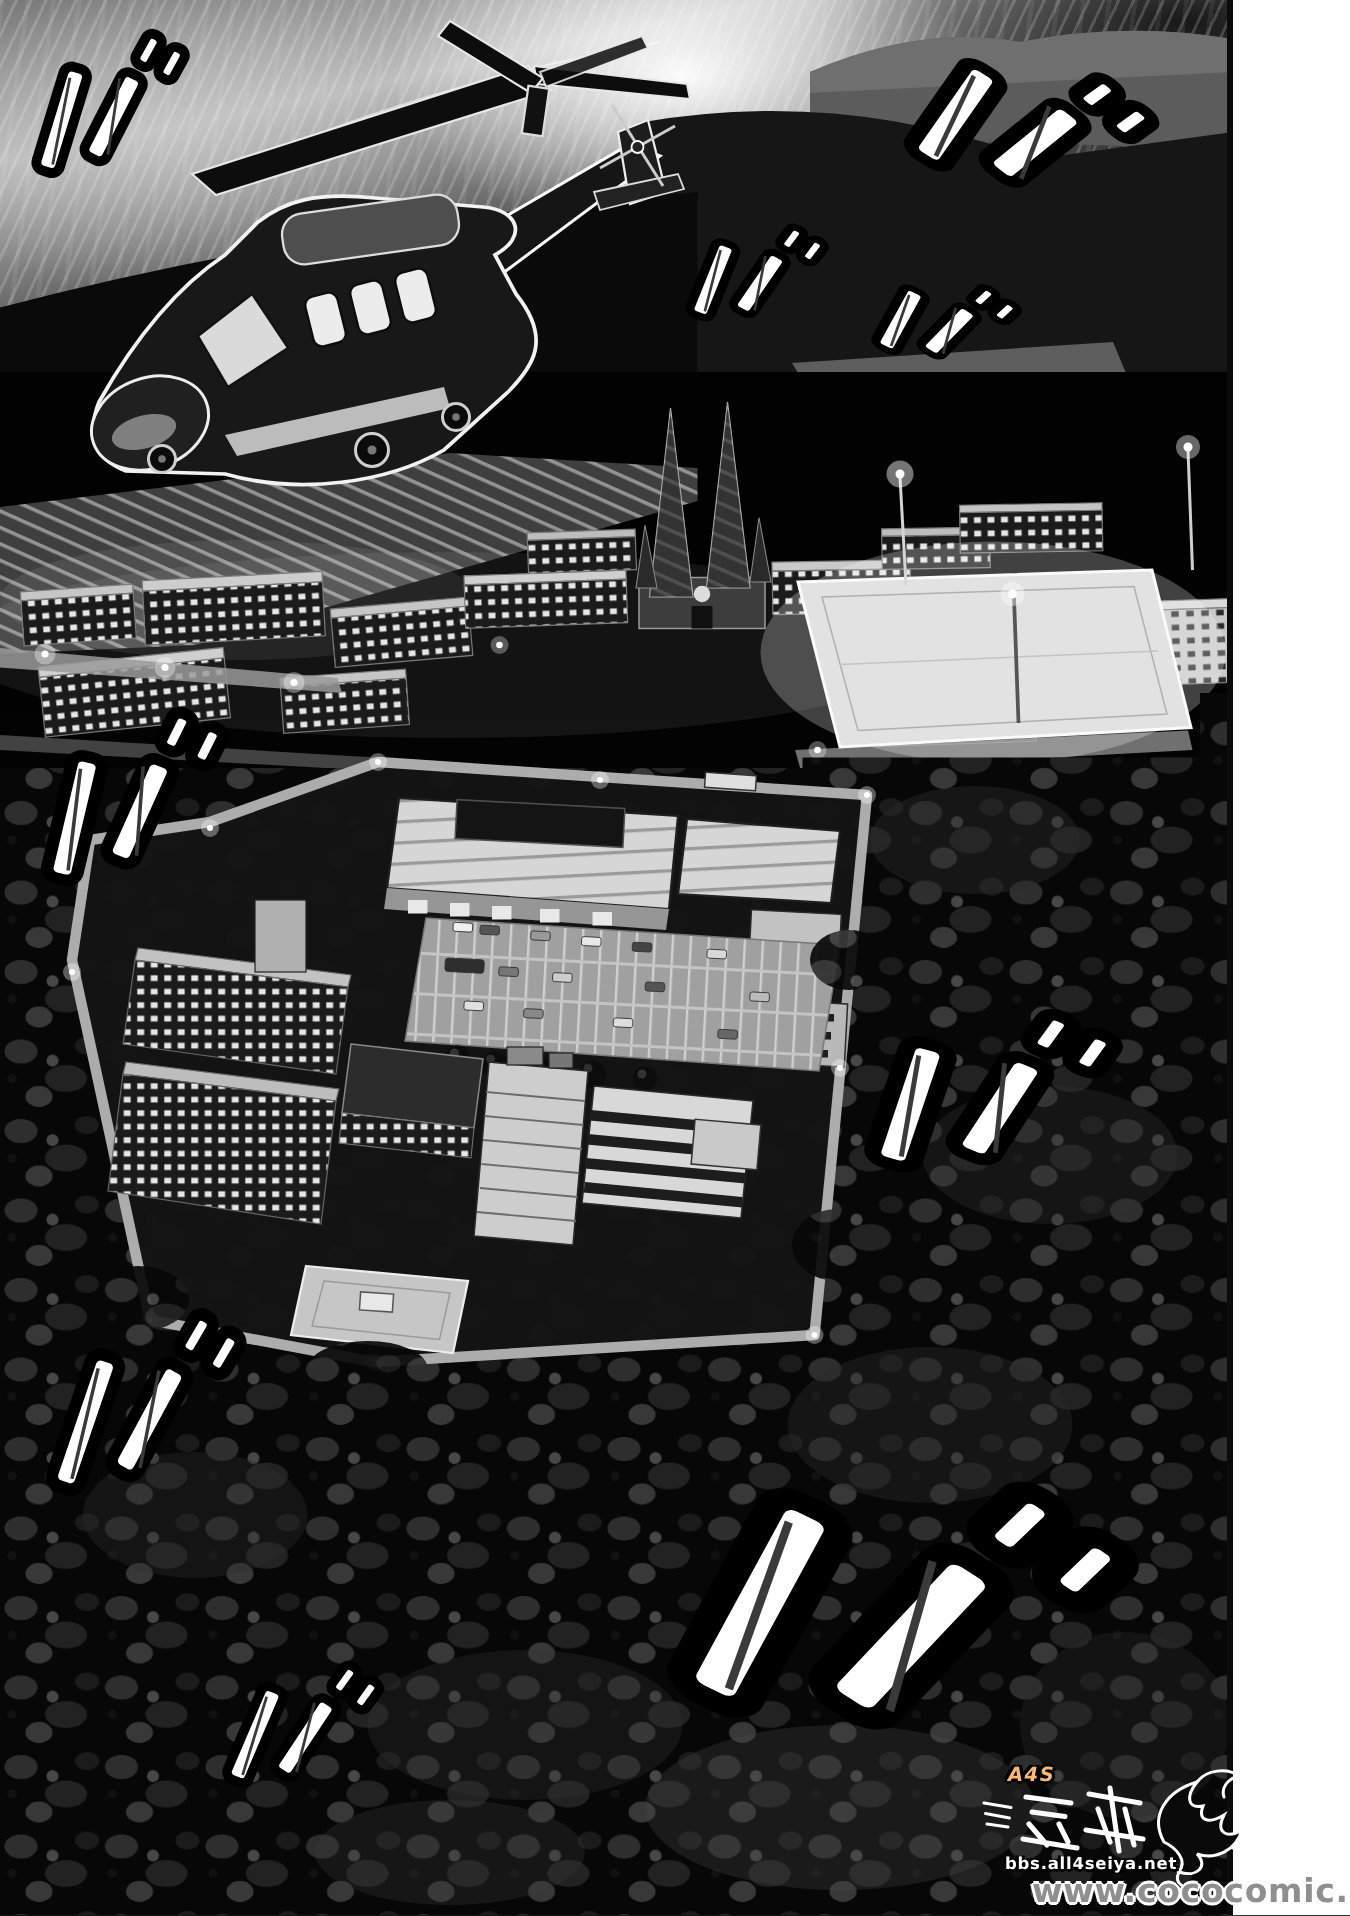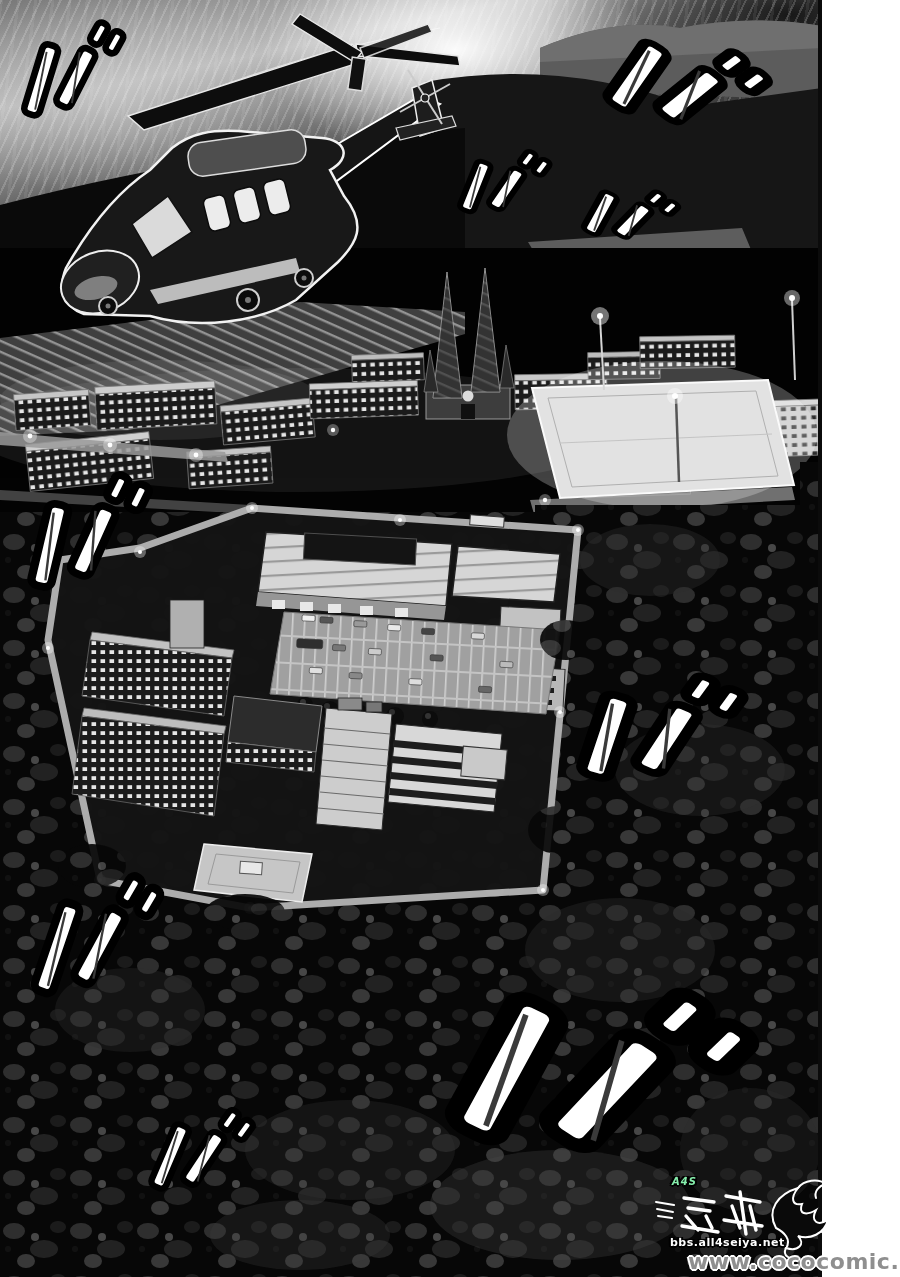--- a/index.html
+++ b/index.html
@@ -31,22 +31,22 @@
   .sfx{position:absolute;}
   .sfx svg{display:block;width:100%;height:100%;}
   
   .page-margin{
     position:absolute;left:818px;top:0;width:82px;height:1277px;
     background:#ffffff;border-left:4px solid #0b0b0b;z-index:45;
   }
   
   .logo{position:absolute;left:648px;top:1176px;width:196px;height:86px;z-index:60;}
   .logo-a4s{
-    position:absolute;left:24px;top:0px;color:#86efac;font-weight:bold;font-style:italic;
-    font-size:10px;letter-spacing:1px;
+    position:absolute;left:24px;top:0px;color:#fdba74;font-weight:bold;font-style:italic;
+    font-size:13px;letter-spacing:1px;
     text-shadow:-2px -1px 0 #000,2px -1px 0 #000,-2px 1px 0 #000,2px 1px 0 #000,0 2px 0 #000;
   }
   .logo-site{
     position:absolute;left:22px;top:60px;color:#fff;font-weight:bold;
     font-size:11px;letter-spacing:.5px;
     text-shadow:-2px -1px 0 #000,2px -1px 0 #000,-2px 1px 0 #000,2px 1px 0 #000,0 2px 0 #000;
   }
   
   .watermark{
     position:absolute;left:688px;top:1249px;z-index:60;

